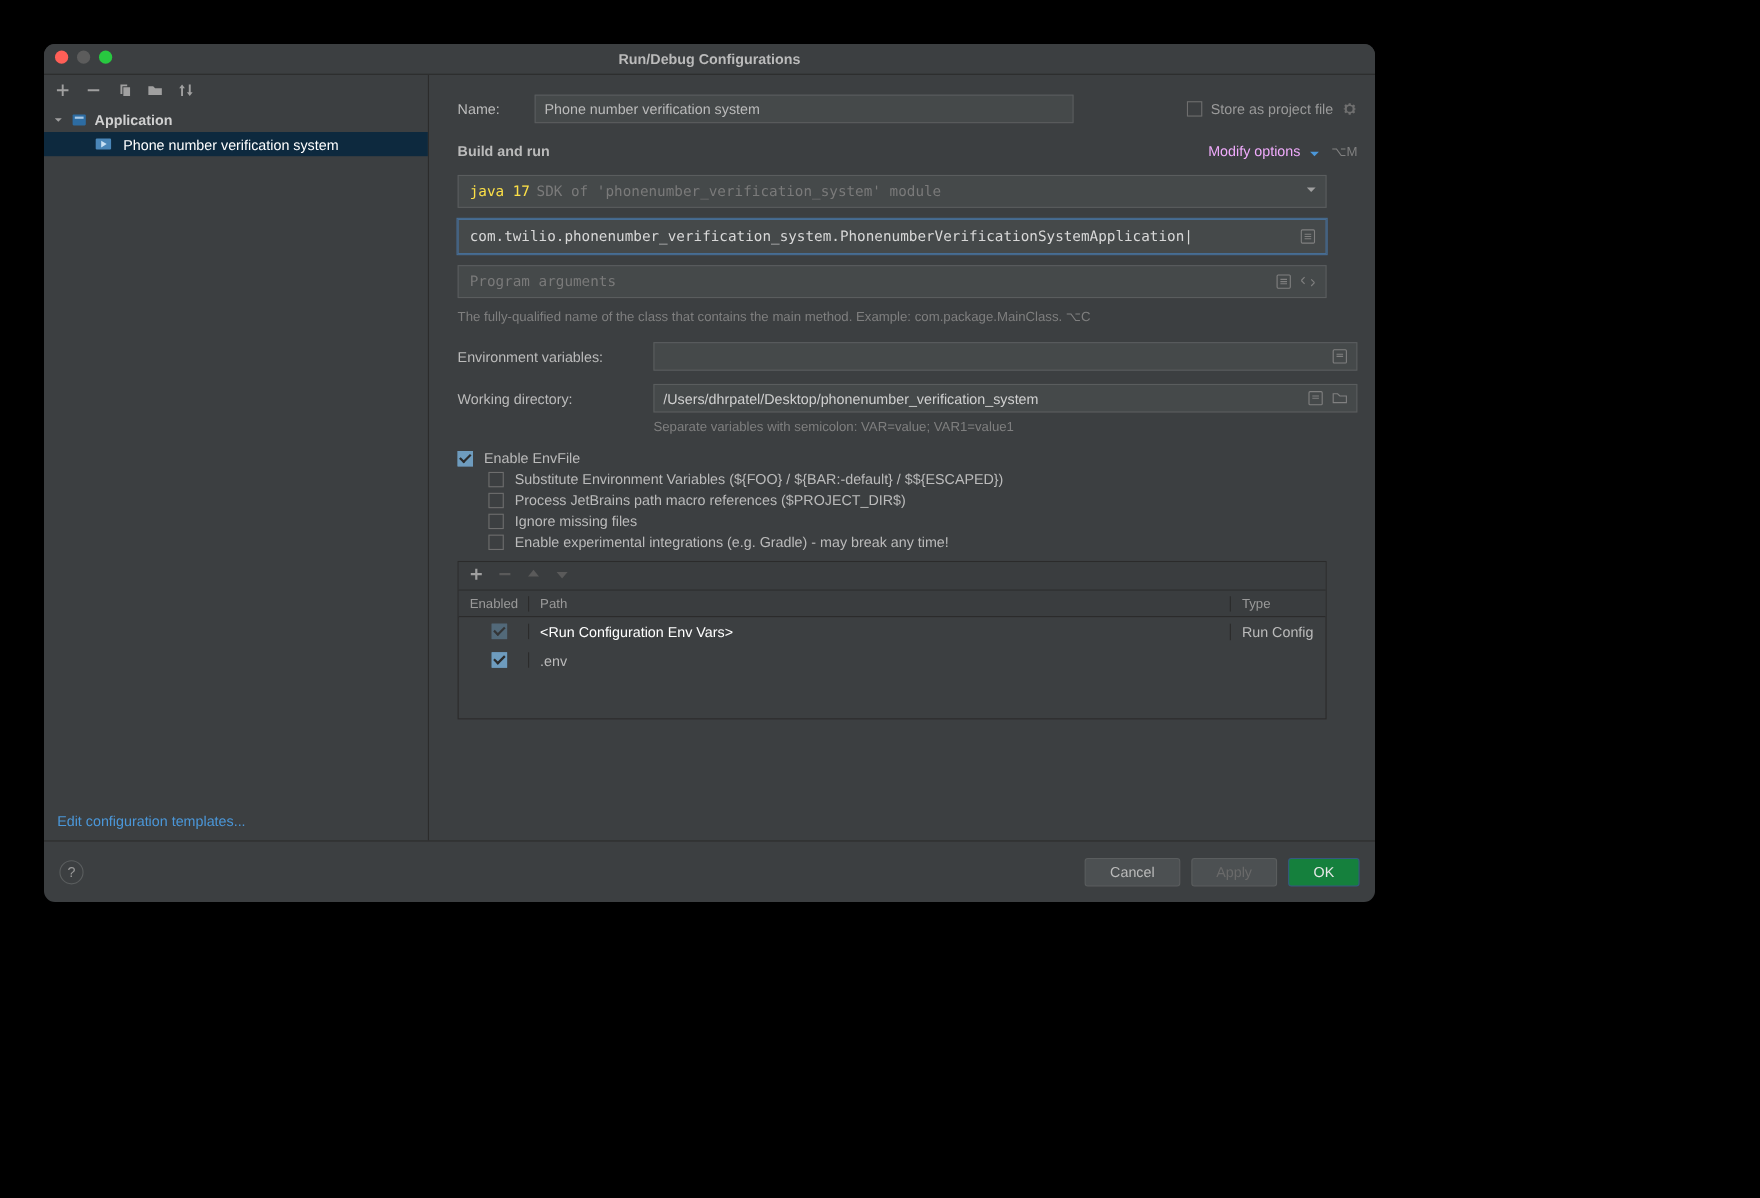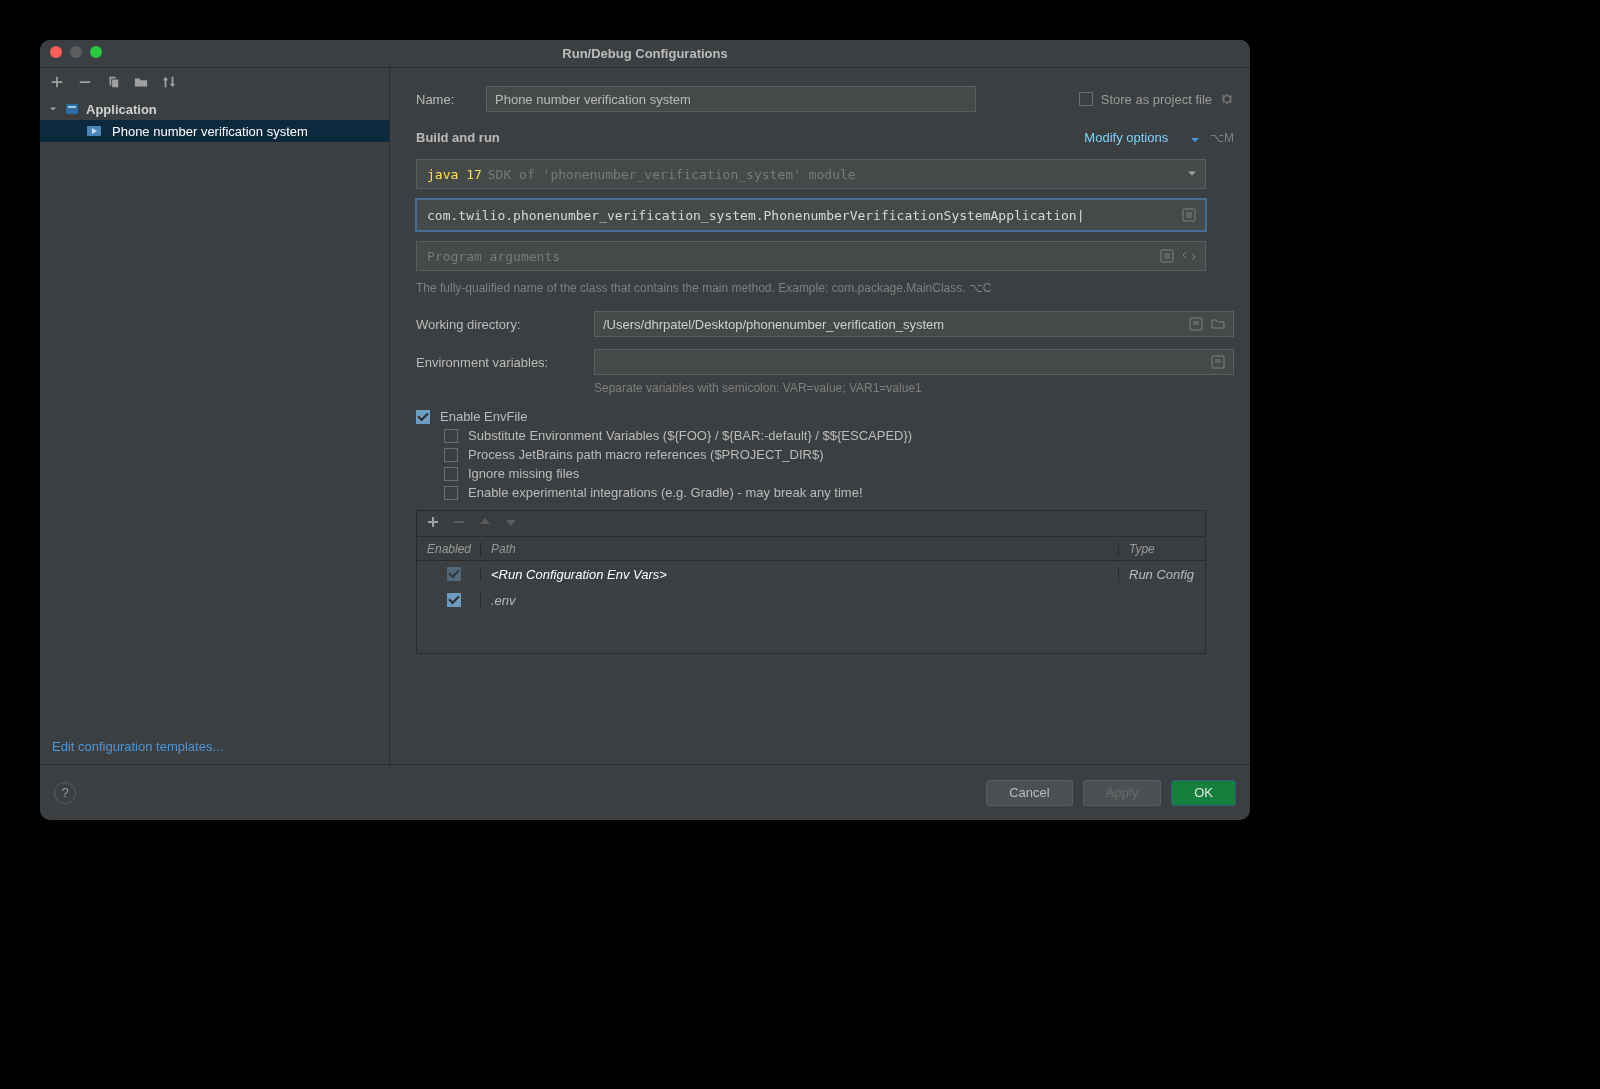--- a/index.html
+++ b/index.html
@@ -76,21 +76,21 @@
   input.text { width: 490px; }
   .store { margin-left:auto; display:flex; align-items:center; gap:8px; color:#9a9a9a; }
   .chk { width:14px; height:14px; border:1px solid #6e6e6e; background:#3c3f41; display:inline-flex; align-items:center; justify-content:center; }
   .chk.checked { background:#6e9cbe; border-color:#6e9cbe; }
   .chk.checked::after { content:""; width:8px; height:4px; border-left:2px solid #2b2b2b; border-bottom:2px solid #2b2b2b; transform: rotate(-45deg) translate(1px,-1px); }
   .gear { width:14px; height:14px; }
   .gear svg { width:14px; height:14px; fill:#6f6f6f; }
 
   .section-hdr { display:flex; align-items:center; margin: 6px 0 14px; }
   .section-hdr .t { font-weight:600; color:#bbbbbb; }
-  .modify { margin-left:auto; color:#7dd3fc; display:flex; align-items:flex-end; gap:22px; }
+  .modify { margin-left:auto; color:#f0abfc; display:flex; align-items:flex-end; gap:8px; }
   .modify svg { width:10px; height:10px; fill:#4b97d9; }
   .shortcut { color:#808080; margin-left:10px; font-size:12px; }
 
   .field-full { width: 790px; position:relative; margin-bottom:10px; }
   .combo {
     width:100%; height:30px; display:flex; align-items:center; padding:0 30px 0 10px;
     font-family: Menlo, Consolas, monospace; font-size:13px; cursor:pointer;
     position:relative;
   }
   .combo .primary { color:#fde047; }
@@ -120,21 +120,21 @@
   .kv { display:flex; align-items:center; margin-bottom:12px; }
   .kv .k { width:178px; color:#bbbbbb; }
   .kv .v { flex:1; position:relative; }
   .kv input.full { width:100%; height:26px; background:#45494a; border:1px solid #5a5d5e; color:#d0d0d0; padding:0 56px 0 8px; font-size:13px; }
 
   .sep-hint { margin-left:178px; color:#7f7f7f; font-size:12px; margin-top:-6px; margin-bottom:14px; }
 
   .chk-row { display:flex; align-items:center; gap:10px; margin:4px 0; color:#bbbbbb; }
   .indent { margin-left:28px; }
 
-  .envtab-wrap { margin-top:10px; width:790px; border:1px solid #2b2b2b;font-style:italic; }
+  .envtab-wrap { margin-top:10px; width:790px; border:1px solid #2b2b2b; }
   .envtab-tb { height:26px; display:flex; align-items:center; gap:14px; padding:0 10px; border-bottom:1px solid #2b2b2b; background:#3a3d3f; }
   .envtab-tb svg { width:12px; height:12px; fill:#a0a0a0; }
   .envtab-tb .dis svg { fill:#5a5a5a; }
   .envtab-head { display:flex; background:#3a3d3f; border-bottom:1px solid #2b2b2b; height:24px; align-items:center; color:#9a9a9a; font-size:12px; }
   .col-en { width:64px; padding-left:10px; border-right:1px solid #2b2b2b; }
   .col-path { flex:1; padding-left:10px; border-right:1px solid #2b2b2b; }
   .col-type { width:86px; padding-left:10px; }
   .envtab-body .r { display:flex; align-items:center; height:26px; font-size:13px; }
   .envtab-body .r .col-en { display:flex; justify-content:center; }
   .chk.ghostchk { opacity:0.45; }
@@ -285,42 +285,42 @@
               </svg></span>
           <span class="inset-ico"><svg viewBox="0 0 16 16">
                 <path d="M2 7l3-3M2 7l3 3M14 9l-3 3M14 9l-3-3" stroke-width="1"></path>
               </svg></span>
         </div>
       </div>
 
       <div class="hint">The fully-qualified name of the class that contains the main method. Example: com.package.MainClass.  ⌥C</div>
 
       <div class="kv">
+        <span class="k">Environment variables:</span>
+        <div class="v">
+          <input class="full" type="text" value="" style="">
+          <span class="inset-ico"><svg viewBox="0 0 16 16">
+                <rect x="2" y="2" width="12" height="12" rx="1" stroke-width="1"></rect>
+                <line x1="5" y1="6" x2="11" y2="6" stroke-width="1"></line>
+                <line x1="5" y1="8" x2="11" y2="8" stroke-width="1"></line>
+              </svg></span>
+        </div>
+      </div>
+
+      <div class="kv">
         <span class="k">Working directory:</span>
         <div class="v">
           <input class="full" type="text" value="/Users/dhrpatel/Desktop/phonenumber_verification_system" style="">
           <span class="inset-ico inset-right2"><svg viewBox="0 0 16 16">
                 <rect x="2" y="2" width="12" height="12" rx="1" stroke-width="1"></rect>
                 <line x1="5" y1="6" x2="11" y2="6" stroke-width="1"></line>
                 <line x1="5" y1="8" x2="11" y2="8" stroke-width="1"></line>
               </svg></span>
           <span class="inset-ico"><svg viewBox="0 0 16 16">
                 <path d="M2 4h4l2 2h6v6H2z" stroke-width="1"></path>
-              </svg></span>
-        </div>
-      </div>
-
-      <div class="kv">
-        <span class="k">Environment variables:</span>
-        <div class="v">
-          <input class="full" type="text" value="" style="">
-          <span class="inset-ico"><svg viewBox="0 0 16 16">
-                <rect x="2" y="2" width="12" height="12" rx="1" stroke-width="1"></rect>
-                <line x1="5" y1="6" x2="11" y2="6" stroke-width="1"></line>
-                <line x1="5" y1="8" x2="11" y2="8" stroke-width="1"></line>
               </svg></span>
         </div>
       </div>
       <div class="sep-hint">Separate variables with semicolon: VAR=value; VAR1=value1</div>
 
       <div class="chk-row">
         <span class="chk checked"></span>
         <span>Enable EnvFile</span>
       </div>
       <div class="chk-row indent">

